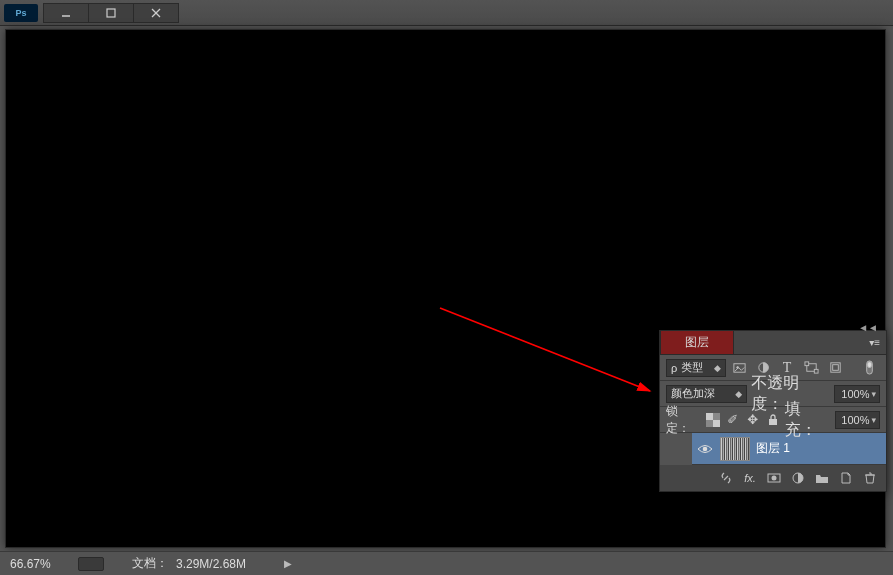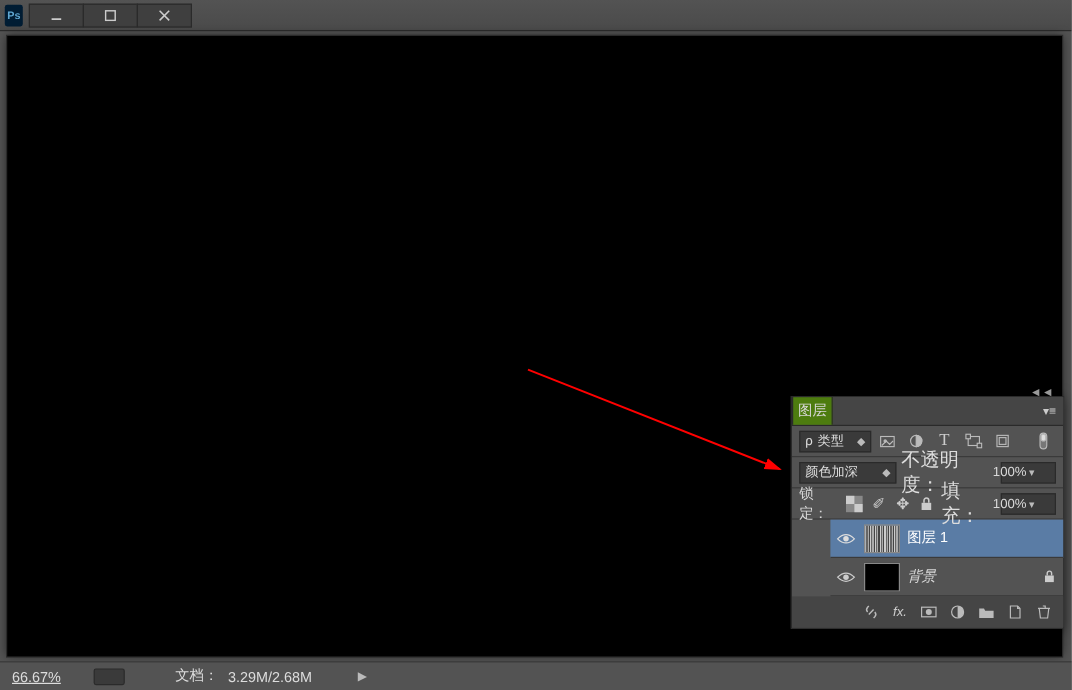--- a/index.html
+++ b/index.html
@@ -1,54 +1,54 @@
 <!DOCTYPE html>
 <html><head>
 <meta charset="utf-8">
 <style>
 * { margin:0; padding:0; box-sizing:border-box; font-family:"Microsoft YaHei",Tahoma,sans-serif; -webkit-font-smoothing:none; user-select:none; }
 body { background:#fff; }
 #app { width:893px; height:575px; background:#535353; position:relative; overflow:hidden; }
 
 
 .titlebar { height:26px; background:linear-gradient(#535353,#4a4a4a); display:flex; align-items:center; padding:0 4px; border-bottom:1px solid #2a2a2a; }
-.ps-icon { width:15px; height:18px; background:#001c33; color:#5fa8d3; font-size:9px; font-weight:bold; display:flex; align-items:center; justify-content:center; border-radius:2px; margin-right:6px; }
+.ps-icon { width:34px; height:18px; background:#001c33; color:#5fa8d3; font-size:9px; font-weight:bold; display:flex; align-items:center; justify-content:center; border-radius:2px; margin-right:6px; }
 .title-text { color:#d8d8d8; font-size:12px; flex:1; }
 .winbtns { display:flex; gap:0; }
 .winbtn { width:46px; height:20px; display:flex; align-items:center; justify-content:center; color:#d0d0d0; background:#3f3f3f; border:1px solid #2a2a2a; margin-left:-1px; cursor:default; }
 .winbtn svg { width:10px; height:10px; }
 
 
 .docarea { position:absolute; left:6px; top:30px; right:8px; bottom:28px; background:#000; box-shadow:0 0 0 1px #2a2a2a, 0 0 8px rgba(0,0,0,.6); }
 
 
 .statusbar { position:absolute; left:0; bottom:0; right:0; height:24px; background:#535353; display:flex; align-items:center; padding:0 10px; color:#ddd; font-size:12px; gap:8px; border-top:1px solid #393939; }
-.statusbar .zoom { width:60px;text-decoration:underline; }
+.statusbar .zoom { width:60px; }
 .statusbar .zoomicon { width:26px; height:14px; background:#3a3a3a; border:1px solid #2a2a2a; border-radius:2px; }
 .statusbar .tri { font-size:10px; color:#bbb; }
 
 
 .panel { position:absolute; right:6px; top:330px; width:228px; background:#535353; border:1px solid #2a2a2a; box-shadow:0 2px 10px rgba(0,0,0,.5); color:#d8d8d8; font-size:12px; }
 .panel-dots { position:absolute; right:8px; top:-9px; width:30px; height:8px; display:flex; justify-content:flex-end; gap:4px; color:#999; font-size:10px; }
 .panel-tab { height:24px; background:#454545; display:flex; align-items:center; border-bottom:1px solid #2a2a2a; }
-.panel-tab .tab { height:24px; background:#4d7c0f; padding:0 4px; display:flex; align-items:center; border:1px solid #2a2a2a; border-bottom:none; margin-top:-1px; }
+.panel-tab .tab { height:24px; background:#7f1d1d; padding:0 24px; display:flex; align-items:center; border:1px solid #2a2a2a; border-bottom:none; margin-top:-1px; }
 .panel-tab .menu-tri { margin-left:auto; margin-right:6px; cursor:default; font-size:10px; color:#ccc; }
 
 .panel-row { display:flex; align-items:center; height:26px; padding:0 6px; gap:4px; border-bottom:1px solid #3a3a3a; }
 .dd { height:18px; background:#3a3a3a; border:1px solid #2a2a2a; display:flex; align-items:center; padding:0 4px; color:#ddd; font-size:11px; gap:4px; }
 .dd .caret { margin-left:auto; font-size:9px; color:#bbb; }
 
 .filter-row { gap:2px; }
 .kind-dd { width:60px; }
 .filter-icon { width:22px; height:18px; display:flex; align-items:center; justify-content:center; }
 .filter-icon svg { width:15px; height:15px; stroke:#bbb; fill:none; }
 
 .blend-dd { width:82px; }
 .opacity-lbl,.fill-lbl { font-size:16px; color:#ddd; }
-.pct { width:46px; height:18px; background:#3a3a3a; border:1px solid #2a2a2a; display:flex; align-items:center; justify-content:flex-end; padding:0 17px; font-size:11px; gap:2px; }
+.pct { width:46px; height:18px; background:#3a3a3a; border:1px solid #2a2a2a; display:flex; align-items:center; justify-content:flex-end; padding:0 3px; font-size:11px; gap:2px; }
 .pct .caret { font-size:9px; color:#bbb; }
 
 .lock-row { gap:4px; }
 .lock-icons { display:flex; gap:4px; }
 .lock-icons span { width:16px; height:16px; display:flex; align-items:center; justify-content:center; }
 
 
 .layerlist { }
 .layer { display:flex; align-items:center; height:32px; padding:0 4px; gap:6px; border-bottom:1px solid #3a3a3a;margin-left:32px; }
 .layer.sel { background:#5a7ca5; color:#fff; }
@@ -92,21 +92,21 @@
           </svg>
         </div>
     </div>
   </div>
 
   <div class="docarea"></div>
 
   <div class="statusbar">
     <span class="zoom">66.67%</span>
     <span class="zoomicon"></span>
-    <span style="margin-left:34px">文档：</span>
+    <span style="margin-left:20px">文档：</span>
       <span>3.29M/2.68M</span>
     <span class="tri" style="margin-left:30px">▶</span>
   </div>
 
   <div class="panel">
     <div class="panel-dots">◄◄</div>
 
     <div class="panel-tab">
       <div class="tab">图层</div>
       <div class="menu-tri">▾≡</div>
@@ -195,36 +195,20 @@
       <div class="layer sel">
         <div class="eye">
             <svg width="16" height="12" viewBox="0 0 16 12">
               <path d="M1 6 Q8 -1 15 6 Q8 13 1 6 Z" fill="none" stroke="#ddd" stroke-width="1"></path>
               <circle cx="8" cy="6" r="2.3" fill="#ddd"></circle>
             </svg>
           </div>
         <div class="thumb fibers"></div>
         <span class="lname">图层 1</span>
       </div>
-      <div class="layer">
-        <div class="eye">
-            <svg width="16" height="12" viewBox="0 0 16 12">
-              <path d="M1 6 Q8 -1 15 6 Q8 13 1 6 Z" fill="none" stroke="#ccc" stroke-width="1"></path>
-              <circle cx="8" cy="6" r="2.3" fill="#ccc"></circle>
-            </svg>
-          </div>
-        <div class="thumb"></div>
-        <span class="lname italic">背景</span>
-        <span class="lock-ico">
-            <svg width="11" height="11" viewBox="0 0 12 12">
-              <rect x="2" y="5" width="8" height="6" fill="#ccc"></rect>
-              <path d="M4 5 V3 a2 2 0 0 1 4 0 V5" fill="none" stroke="#ccc" stroke-width="1.3"></path>
-            </svg>
-          </span>
-      </div>
     </div>
 
     <div class="panel-footer">
       <div class="fbtn">
           <svg viewBox="0 0 14 14">
             <path d="M4 7a3 3 0 0 1 0-4l1-1M10 7a3 3 0 0 1 0 4l-1 1M5 9l4-4" stroke="#bbb" fill="none" stroke-width="1.2"></path>
           </svg>
         </div>
       <div class="fbtn" style="font-style:italic;font-size:11px;color:#ccc">fx.</div>
       <div class="fbtn">

